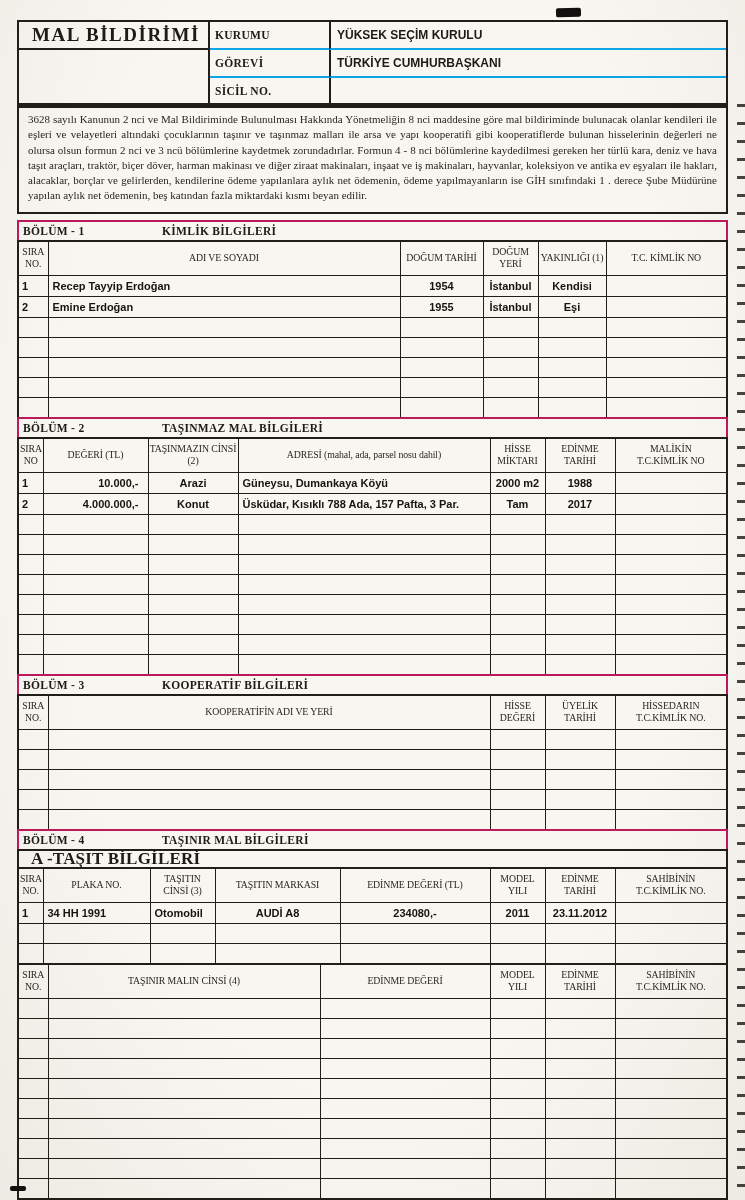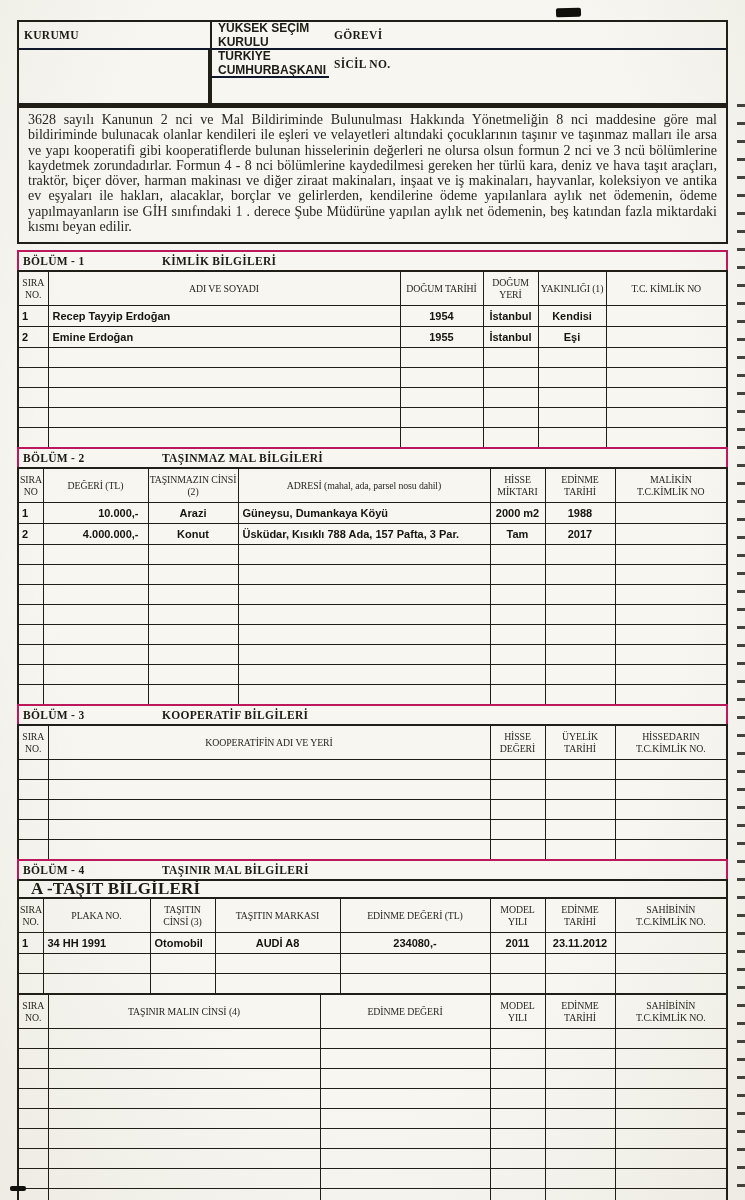--- a/index.html
+++ b/index.html
@@ -28,27 +28,27 @@
   .hdr-left-empty{grid-column:1;grid-row:2 / span 2;border-right:2px solid #211e17;}
   .hdr-lbl{
     display:flex;align-items:center;padding-left:5px;
     font-size:11.5px;font-weight:bold;letter-spacing:.3px;
   }
   .hdr-val{
     border-left:2px solid #211e17;
     display:flex;align-items:center;padding-left:6px;
     font-family:"Liberation Sans", sans-serif;font-weight:bold;font-size:12px;
   }
-  .rb{border-bottom:2px solid #0f172a;}
+  .rb{border-bottom:2px solid #0ea5e9;}
 
   
   .intro{
     border:2px solid #211e17;border-top-width:3px;
     padding:4px 9px 8px 9px;
-    font-size:14px;line-height:15.3px;text-align:justify;
+    font-size:11px;line-height:15.3px;text-align:justify;
     color:#2a2620;
     margin-bottom:6px;
     min-height:80px;
   }
 
   
   .secbar{
     border:2px solid #be185d;
     height:18px;display:flex;align-items:center;
     font-size:11.5px;font-weight:bold;letter-spacing:.3px;
@@ -97,20 +97,21 @@
     background:repeating-linear-gradient(to bottom,#1a1712 0 3px,transparent 3px 18px);
     opacity:.8;
   }
 </style>
 </head>
 <body>
 
 <div class="page">
 
   <div class="hdr">
+    <div class="hdr-title-box">MAL BİLDİRİMİ</div>
     <div class="hdr-lbl rb">KURUMU</div>
     <div class="hdr-val rb">YÜKSEK SEÇİM KURULU</div>
     <div class="hdr-left-empty"></div>
     <div class="hdr-lbl rb">GÖREVİ</div>
     <div class="hdr-val rb">TÜRKİYE CUMHURBAŞKANI</div>
     <div class="hdr-lbl">SİCİL NO.</div>
     <div class="hdr-val"></div>
   </div>
 
   <div class="intro">3628 sayılı Kanunun 2 nci ve Mal Bildiriminde Bulunulması Hakkında Yönetmeliğin 8 nci maddesine göre mal bildiriminde bulunacak olanlar kendileri ile eşleri ve velayetleri altındaki çocuklarının taşınır ve taşınmaz malları ile arsa ve yapı kooperatifi gibi kooperatiflerde bulunan hisselerinin değerleri ne olursa olsun formun 2 nci ve 3 ncü bölümlerine kaydetmek zorundadırlar. Formun 4 - 8 nci bölümlerine kaydedilmesi gereken her türlü kara, deniz ve hava taşıt araçları, traktör, biçer döver, harman makinası ve diğer ziraat makinaları, inşaat ve iş makinaları, hayvanlar, koleksiyon ve antika ev eşyaları ile hakları, alacaklar, borçlar ve gelirlerden, kendilerine ödeme yapılanlara aylık net ödemenin, ödeme yapılmayanların ise GİH sınıfındaki 1 . derece Şube Müdürüne yapılan aylık net ödemenin, beş katından fazla miktardaki kısmı beyan edilir.</div>

